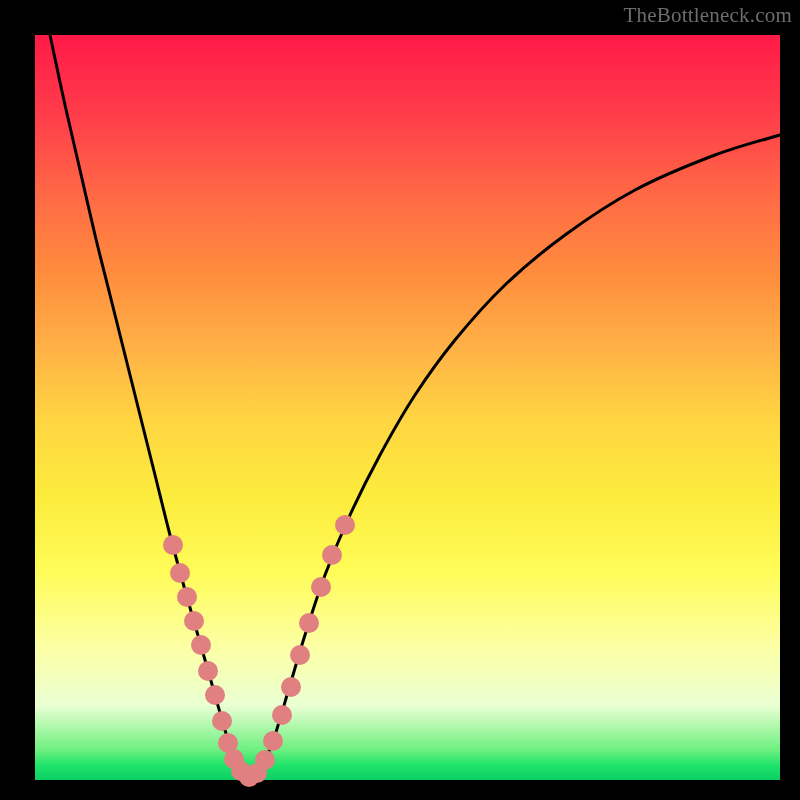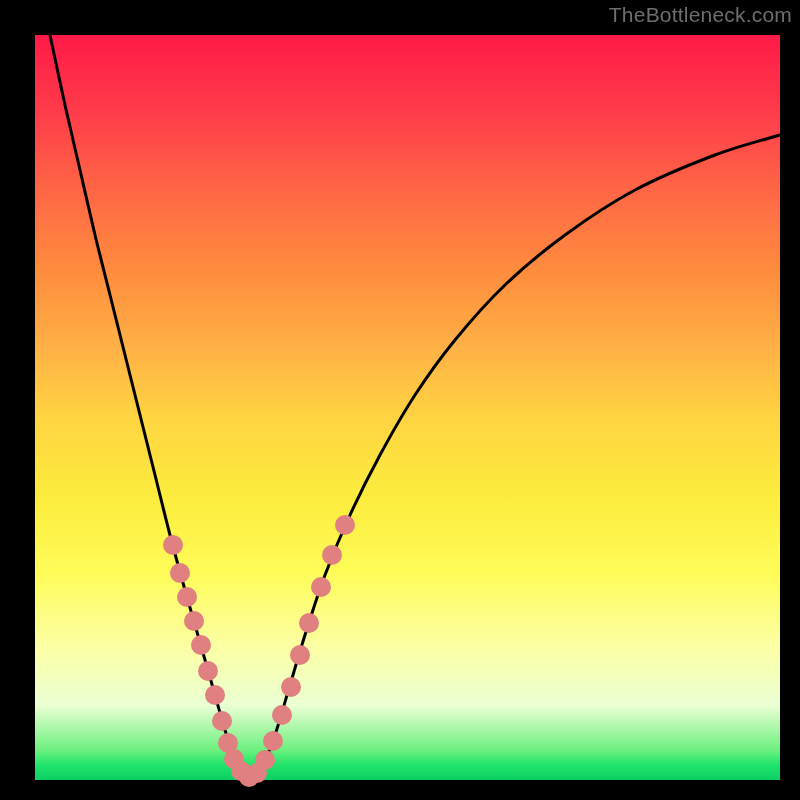--- a/index.html
+++ b/index.html
@@ -42,20 +42,21 @@
     );
   }
   .watermark {
     position: absolute;
     top: 3px;
     right: 8px;
     color: #6d6d6d;
     font-size: 21px;
     font-weight: 500;
     letter-spacing: 0.2px;
+    font-family: Liberation Serif, serif;
   }
   svg.curve {
     position: absolute;
     left: 35px;
     top: 35px;
     width: 745px;
     height: 745px;
     overflow: visible;
   }
 </style>

